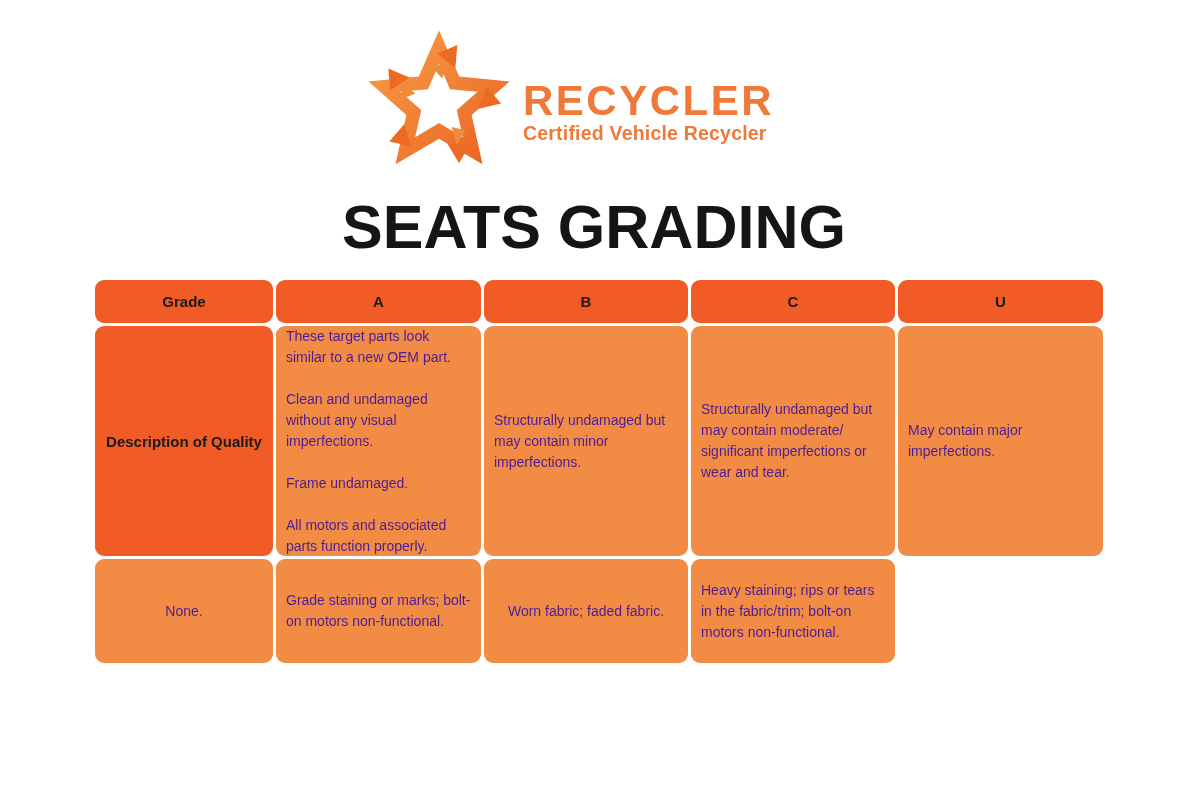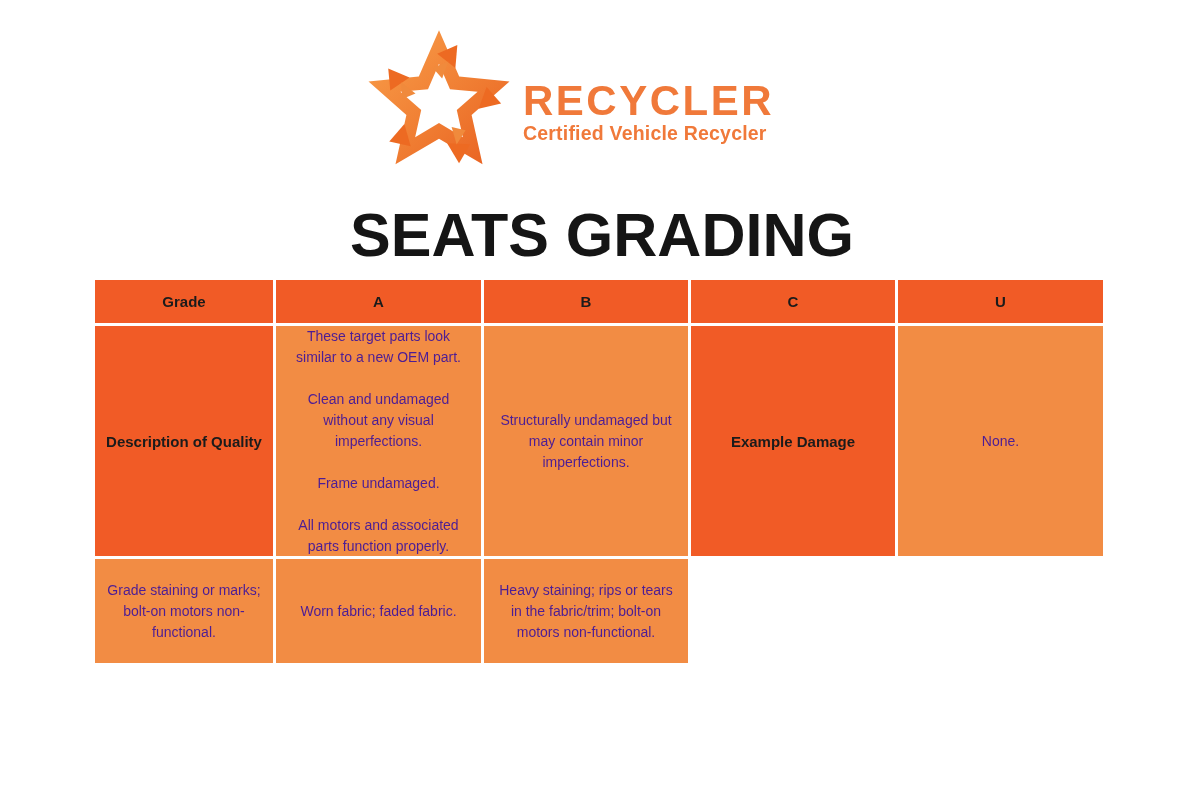--- a/index.html
+++ b/index.html
@@ -34,21 +34,21 @@
     letter-spacing: 0.2px;
     margin-top: 2px;
     line-height: 1;
   }
 
   
   .page-title {
     position: absolute;
     top: 194px; left: 0;
     width: 1188px;
-    margin: 8px;
+    margin: 0;
     text-align: center;
     font-size: 61px;
     font-weight: bold;
     letter-spacing: 0px;
     color: #151515;
     line-height: 1.1;
   }
 
   
   .grading-table {
@@ -57,21 +57,22 @@
     display: grid;
     grid-template-columns: 178px 205px 204px 204px 205px;
     grid-template-rows: 43px 230px 104px;
     gap: 3px;
     background: #ffffff;
   }
   .cell {
     display: flex;
     align-items: center;
     justify-content: center;
-    text-align: center;
+    text-align: left;
+    border-radius: 9px;
   }
   .cell-dark  { background: #F15B26; }
   .cell-light { background: #F28C44; }
   .head-label, .row-label {
     font-size: 15px;
     font-weight: bold;
     color: #1B1B1B;
   }
   .body-text {
     font-size: 14px;
@@ -131,21 +132,22 @@
 
     <div class="cell cell-dark row-label">Description of Quality</div>
     <div class="cell cell-light body-text">These target parts look similar to a new OEM part.
 
 Clean and undamaged without any visual imperfections.
 
 Frame undamaged.
 
 All motors and associated parts function properly.</div>
     <div class="cell cell-light body-text">Structurally undamaged but may contain minor imperfections.</div>
+    <div class="cell cell-light body-text">Structurally undamaged but may contain moderate/ significant imperfections or wear and tear.</div>
+    <div class="cell cell-light body-text">May contain major imperfections.</div>
 
-    <div class="cell cell-dark row-label">Example Damage</div>
     <div class="cell cell-light body-text">None.</div>
     <div class="cell cell-light body-text">Grade staining or marks; bolt-on motors non-functional.</div>
     <div class="cell cell-light body-text">Worn fabric; faded fabric.</div>
     <div class="cell cell-light body-text">Heavy staining; rips or tears in the fabric/trim; bolt-on motors non-functional.</div>
 
   </div>
 </div>
 
 </body></html>

